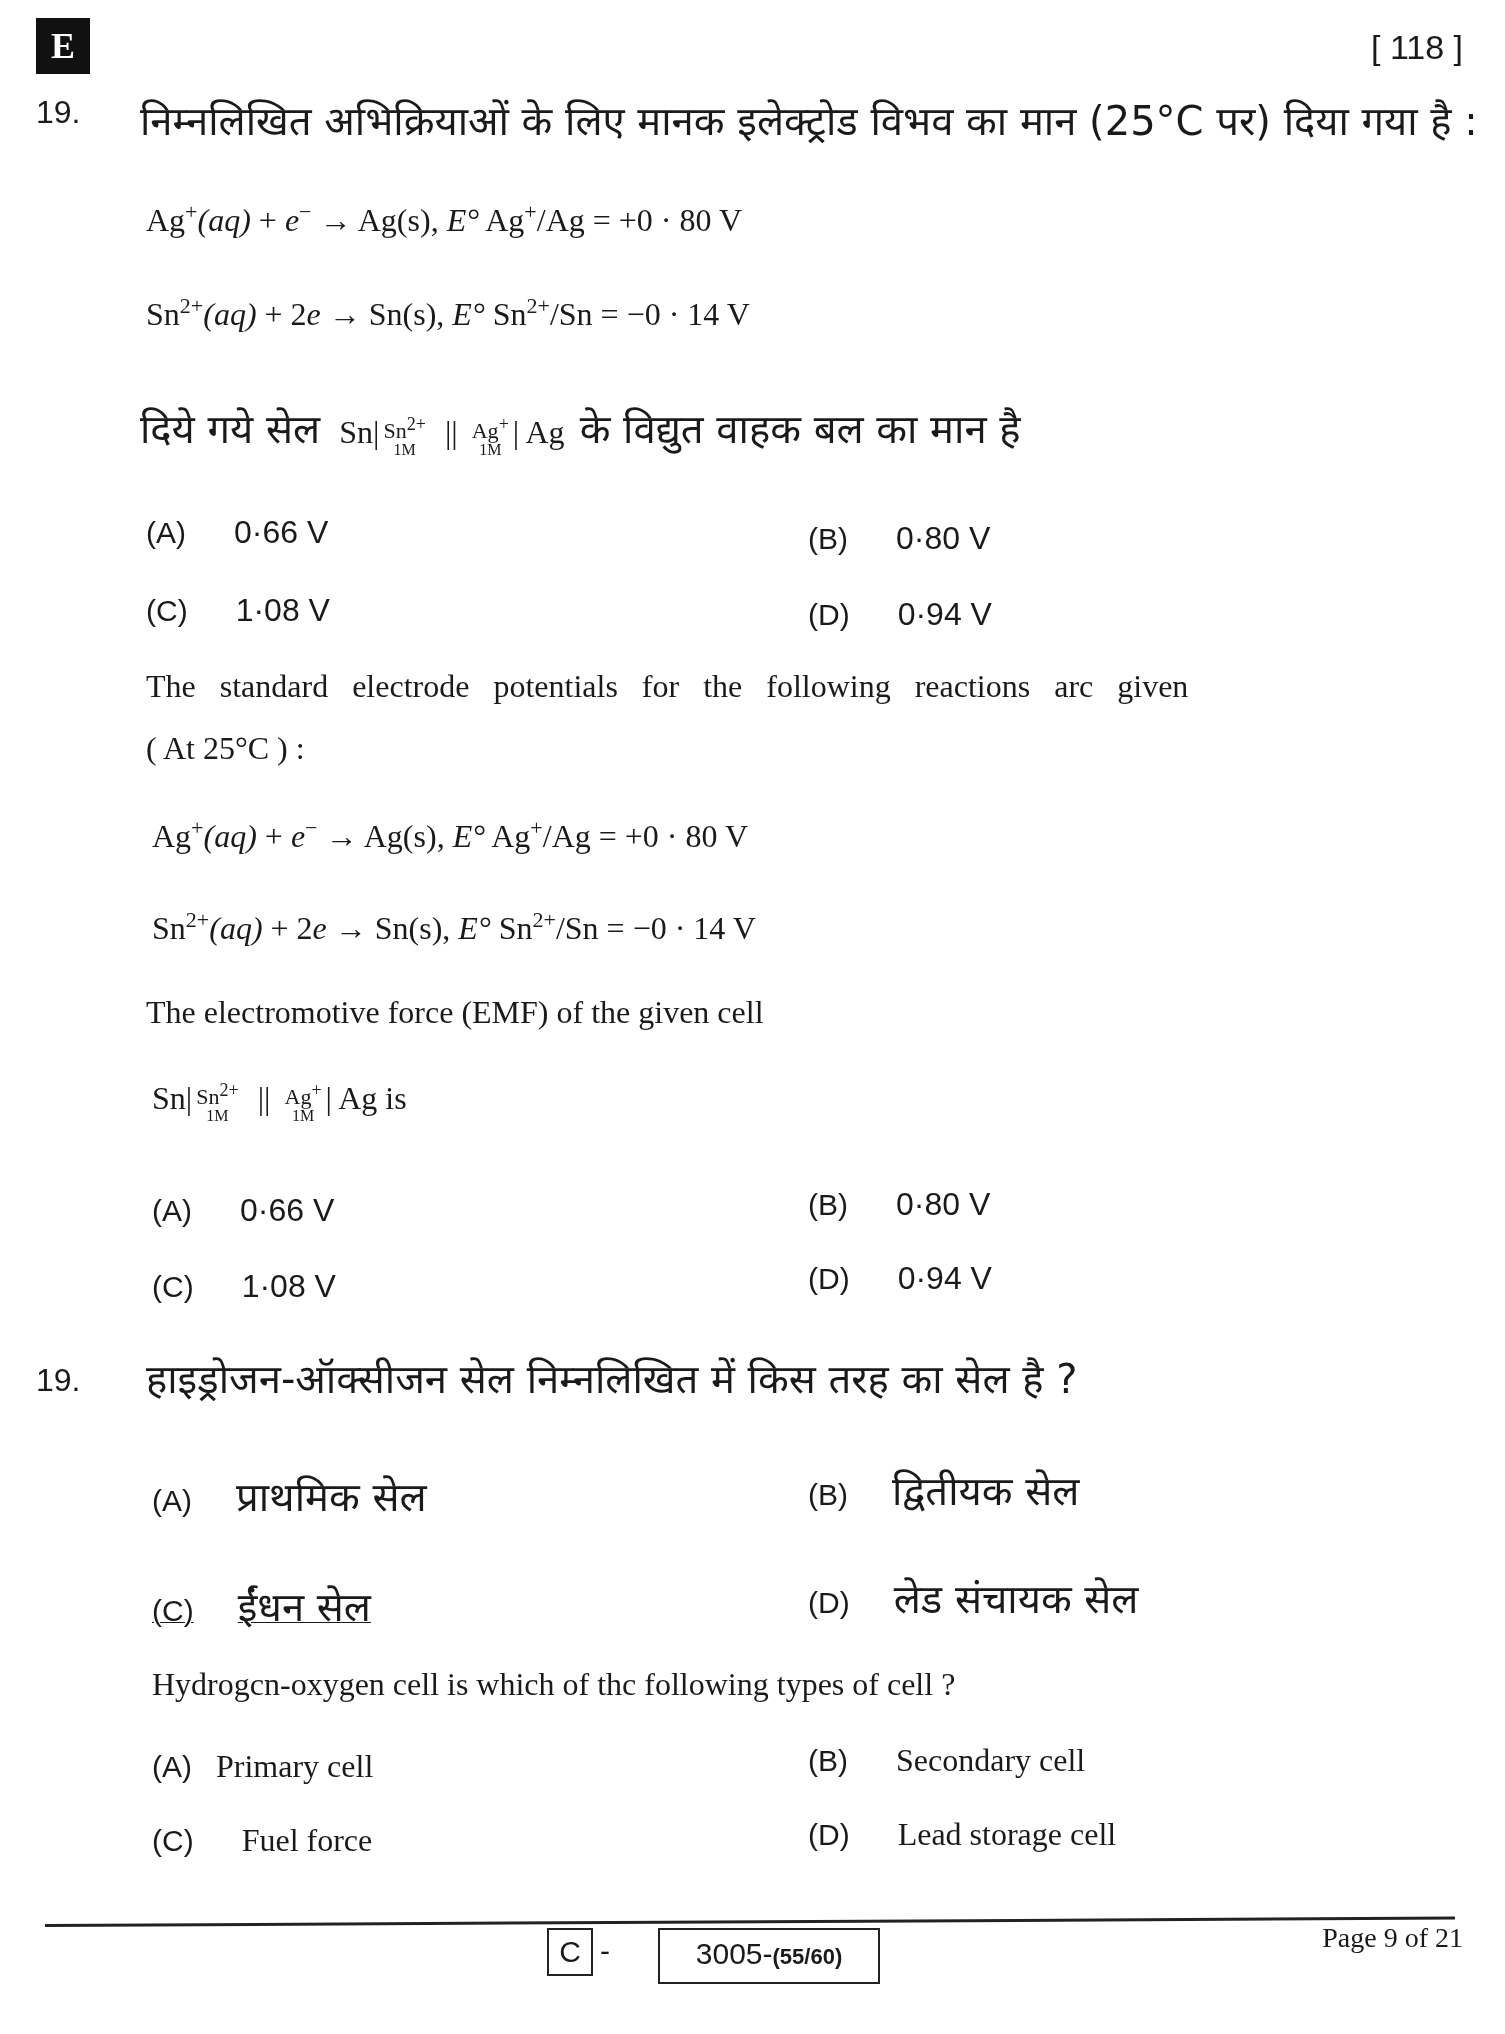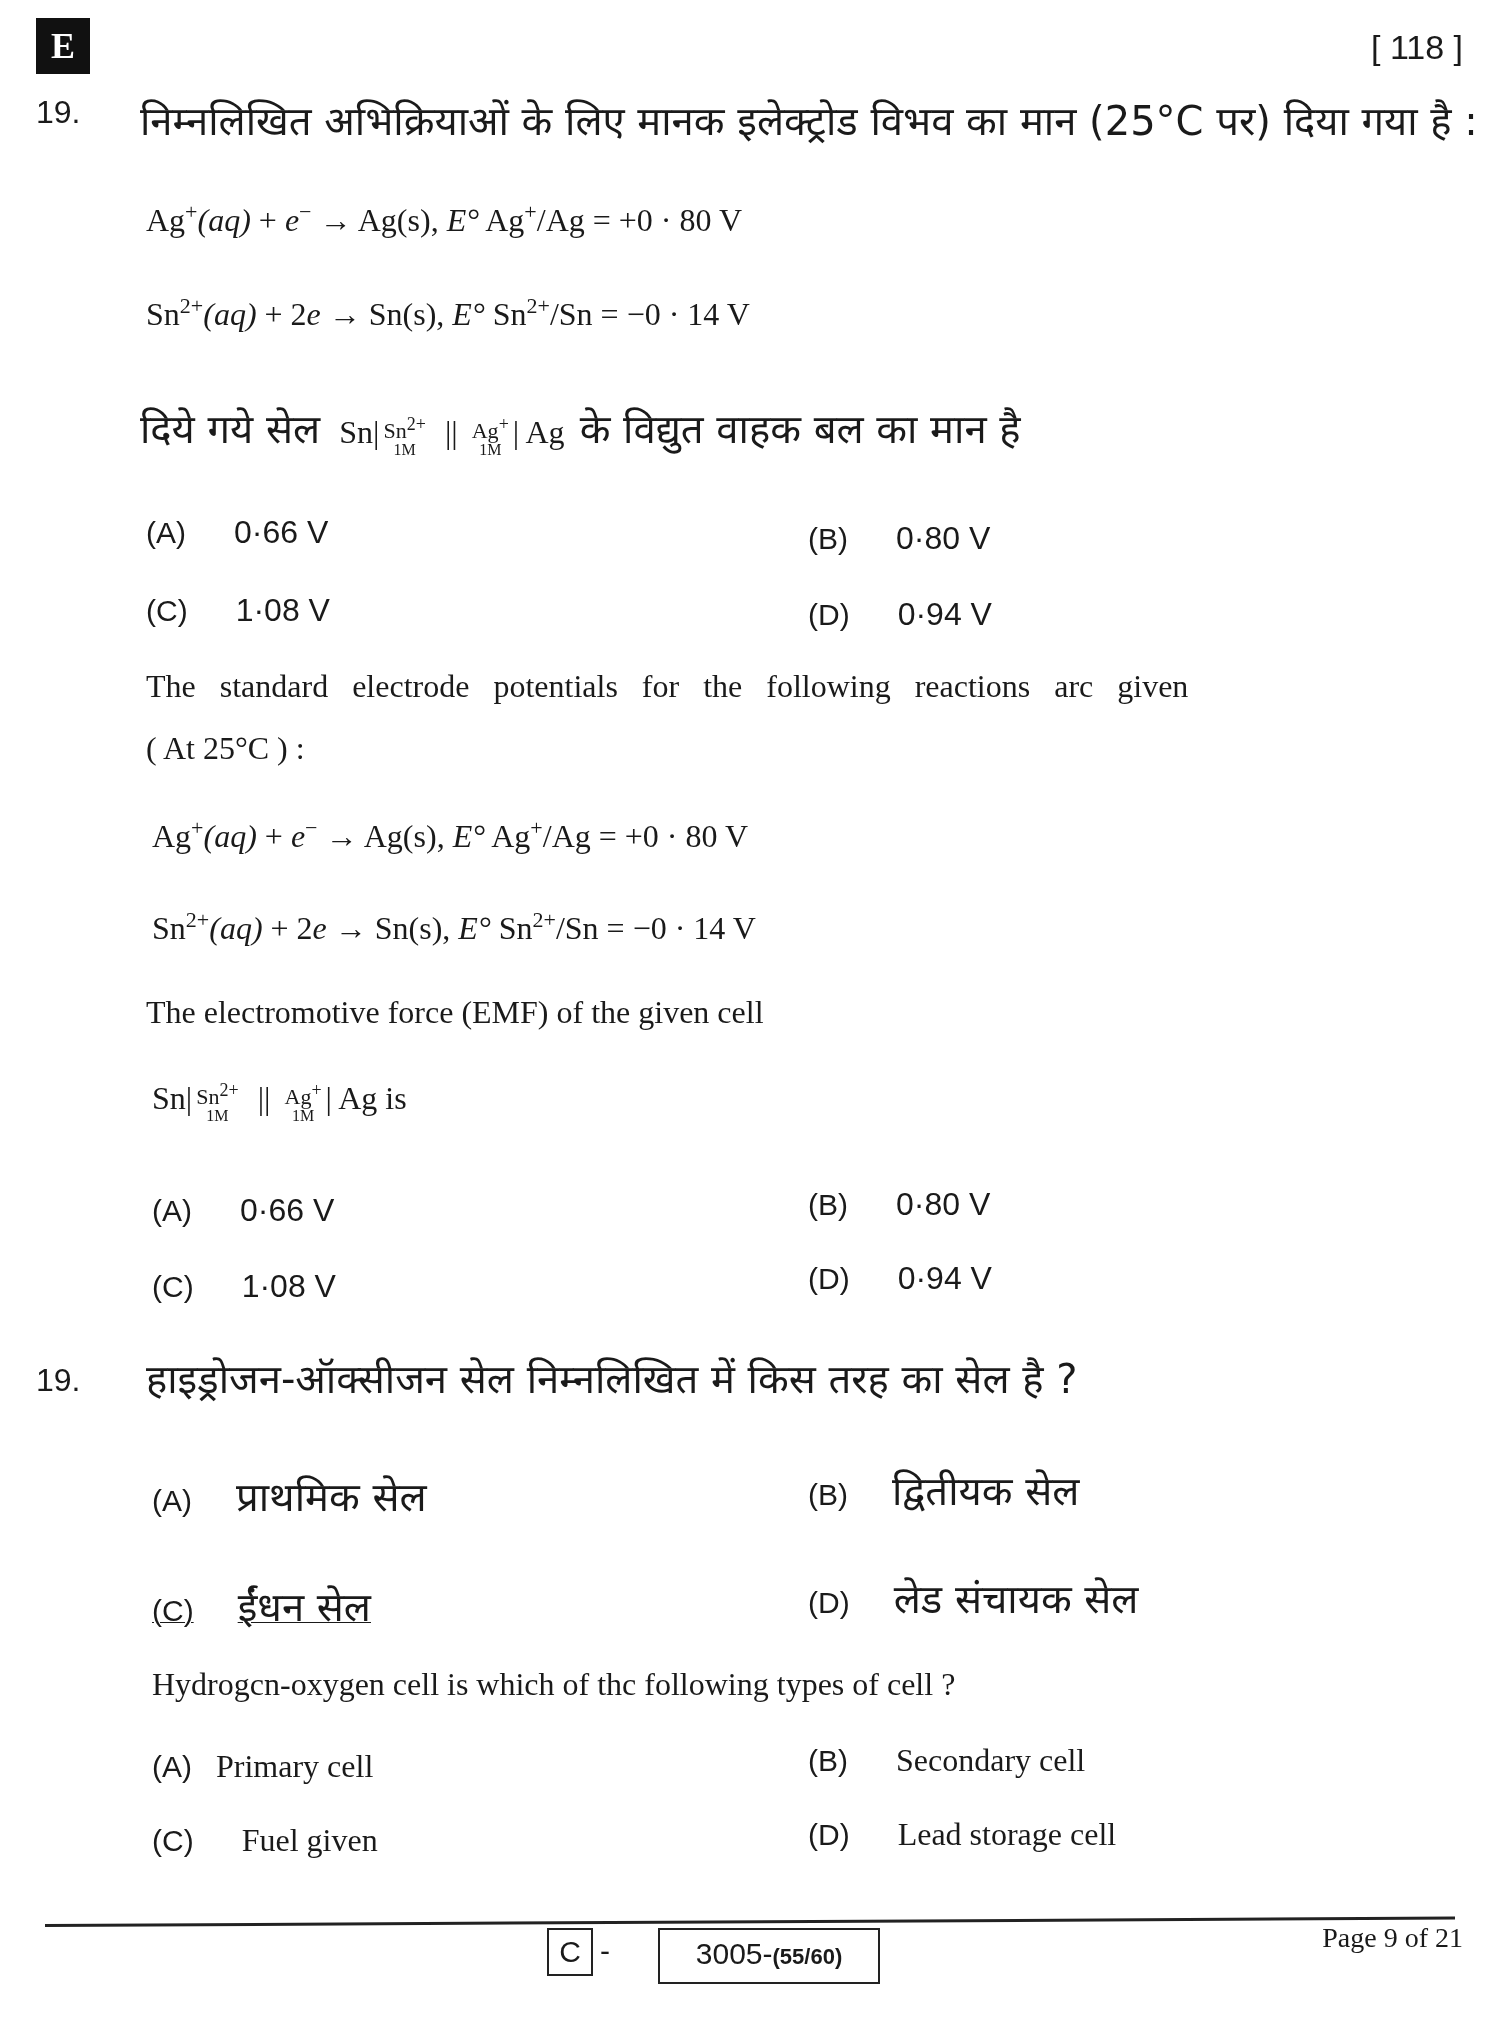--- a/index.html
+++ b/index.html
@@ -86,20 +86,20 @@
 
 <div class="abs" style="left:152px; top:1468px;"><span class="opt-label">(A)</span><span class="qtext hindi" style="margin-left:44px;">प्राथमिक सेल</span></div>
 <div class="abs" style="left:808px; top:1462px;"><span class="opt-label">(B)</span><span class="qtext hindi" style="margin-left:44px;">द्वितीयक सेल</span></div>
 <div class="abs" style="left:152px; top:1578px;text-decoration:underline;"><span class="opt-label">(C)</span><span class="qtext hindi" style="margin-left:44px;">ईंधन सेल</span></div>
 <div class="abs" style="left:808px; top:1570px;"><span class="opt-label">(D)</span><span class="qtext hindi" style="margin-left:44px;">लेड संचायक सेल</span></div>
 
 <div class="abs en" style="left:152px; top:1666px;">Hydrogcn-oxygen cell is which of thc following types of cell ?</div>
 
 <div class="abs" style="left:152px; top:1748px;"><span class="opt-label">(A)</span><span class="en" style="margin-left:24px;text-align:center;">Primary cell</span></div>
 <div class="abs" style="left:808px; top:1742px;"><span class="opt-label">(B)</span><span class="en" style="margin-left:48px;">Secondary cell</span></div>
-<div class="abs" style="left:152px; top:1822px;"><span class="opt-label">(C)</span><span class="en" style="margin-left:48px;">Fuel given</span></div>
+<div class="abs" style="left:152px; top:1822px;"><span class="opt-label">(C)</span><span class="en" style="margin-left:48px;">Fuel force</span></div>
 <div class="abs" style="left:808px; top:1816px;"><span class="opt-label">(D)</span><span class="en" style="margin-left:48px;">Lead storage cell</span></div>
 
 <div class="rule"></div>
 <div class="footer-box footer-c">C</div>
 <div class="footer-dash">-</div>
 <div class="footer-box footer-code"><span>3005-</span><small>(55/60)</small></div>
 <div class="abs footer-page">Page 9 of 21</div>
 
 </body></html>

